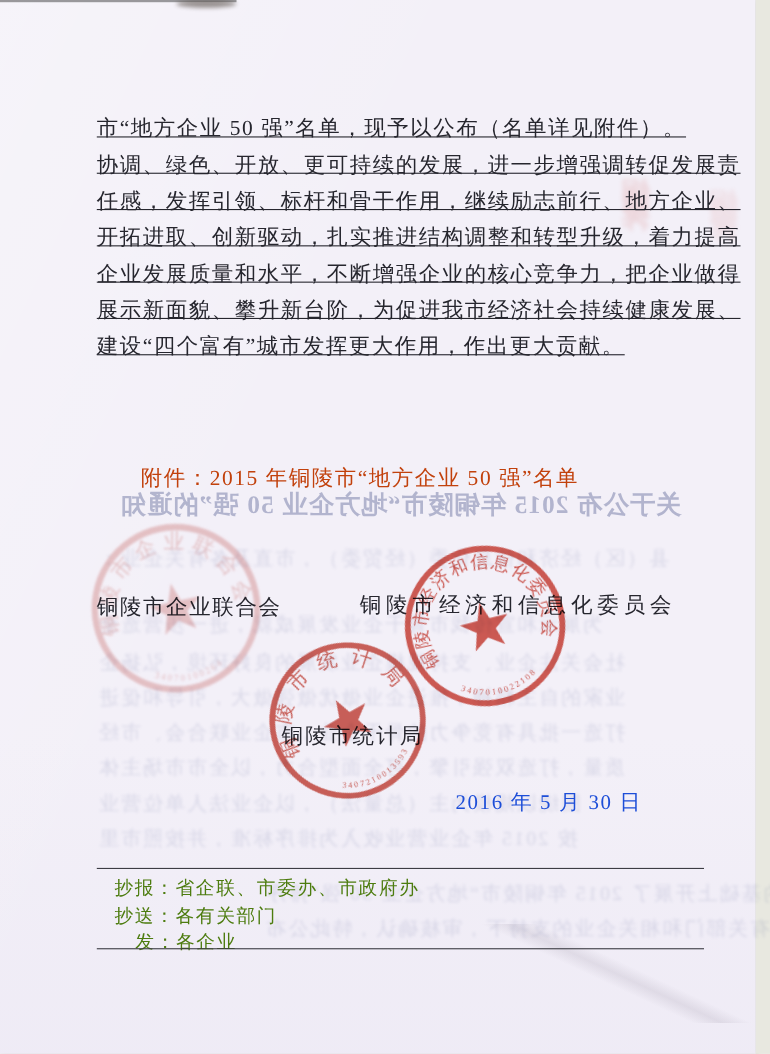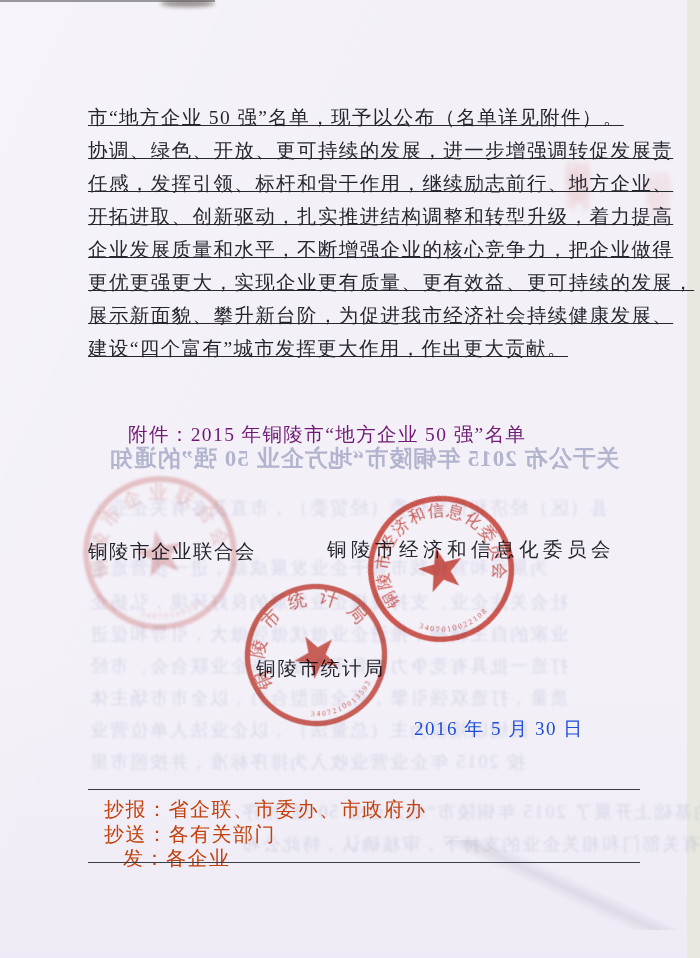--- a/index.html
+++ b/index.html
@@ -25,33 +25,33 @@
 
   
   .bodytext{
     position:absolute;left:88px;top:101px;width:560px;
     font-size:19.5px;line-height:33px;letter-spacing:1.4px;color:#26262e;
   }
   .bodytext .line{white-space:nowrap;text-decoration:underline;}
   .bodytext .indent{text-indent:40px;}
   .attachment{
     position:absolute;left:128px;top:421px;width:520px;white-space:nowrap;
-    font-size:19.5px;letter-spacing:1.4px;color:#701a75;
+    font-size:19.5px;letter-spacing:1.4px;color:#c2410c;
   }
   .sig{position:absolute;font-size:19.5px;color:#26262e;white-space:nowrap;}
   .sig-left{left:88px;top:538px;letter-spacing:1.5px;}
   .sig-right{left:327px;top:536px;letter-spacing:4.5px;}
   .sig-center{left:256px;top:655px;letter-spacing:2px;}
   .dateline{position:absolute;left:414px;top:716px;font-size:19px;letter-spacing:1.5px;color:#1d4ed8;white-space:nowrap;}
 
   
   .footer-rule{position:absolute;left:88px;width:552px;height:1px;background:#3c3c44;}
   .rule-top{top:789px;}
   .rule-bottom{top:862px;}
-  .footer-row{position:absolute;font-size:20px;color:#c2410c;white-space:nowrap;letter-spacing:1.5px;}
+  .footer-row{position:absolute;font-size:17px;color:#4d7c0f;white-space:nowrap;letter-spacing:1.5px;}
   .row-1{left:104px;top:796px;}
   .row-2{left:104px;top:821px;}
   .row-3{left:123px;top:845px;}
 
   
   .bleed{position:absolute;transform:scaleX(-1);color:#5a6496;pointer-events:none;white-space:nowrap;}
   .bleed-heading{
     left:86px;top:443px;width:556px;font-size:23px;font-weight:bold;letter-spacing:1px;
     opacity:.42;filter:blur(.6px);text-align:center;
   }
@@ -93,21 +93,20 @@
 <div class="bleed bleed-line" style="left:240px;top:832px;">有关部门和相关企业的支持下，审核确认，特此公布</div>
 <div class="bleed-red" style="left:560px;top:140px;height:160px;">铜陵市文件</div>
 <div class="bleed-red" style="left:640px;top:150px;height:290px;opacity:.10;">铜陵市文件</div>
 
 <div class="bodytext">
   <div class="line">市“地方企业 50 强”名单，现予以公布（名单详见附件）。</div>
   <div class="line">协调、绿色、开放、更可持续的发展，进一步增强调转促发展责</div>
   <div class="line">任感，发挥引领、标杆和骨干作用，继续励志前行、地方企业、</div>
   <div class="line">开拓进取、创新驱动，扎实推进结构调整和转型升级，着力提高</div>
   <div class="line">企业发展质量和水平，不断增强企业的核心竞争力，把企业做得</div>
-  <div class="line">更优更强更大，实现企业更有质量、更有效益、更可持续的发展，</div>
   <div class="line">展示新面貌、攀升新台阶，为促进我市经济社会持续健康发展、</div>
   <div class="line">建设“四个富有”城市发挥更大作用，作出更大贡献。</div>
 </div>
 
 <div class="attachment">附件：2015 年铜陵市“地方企业 50 强”名单</div>
 
 <div class="sig sig-left">铜陵市企业联合会</div>
 <div class="sig sig-right">铜陵市经济和信息化委员会</div>
 <div class="sig sig-center">铜陵市统计局</div>
 <div class="dateline">2016 年 5 月 30 日</div>

